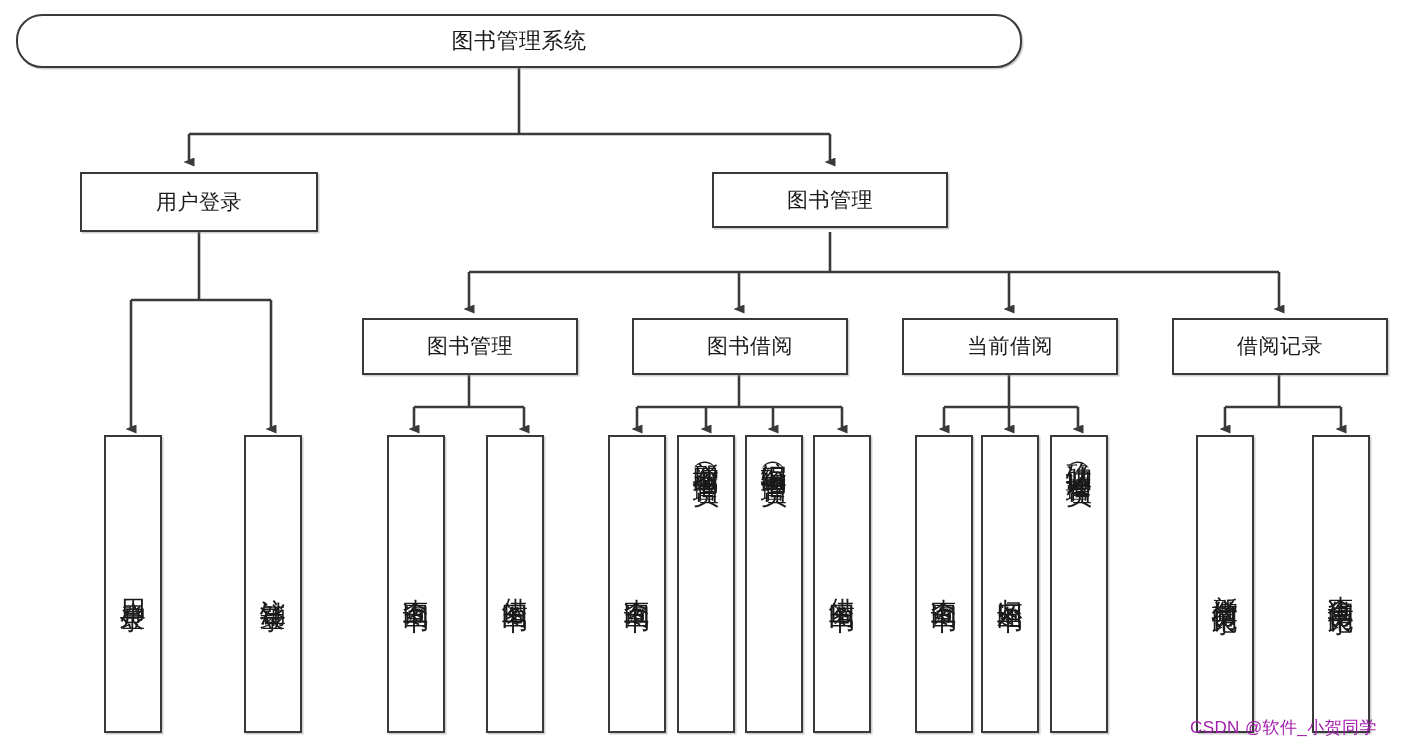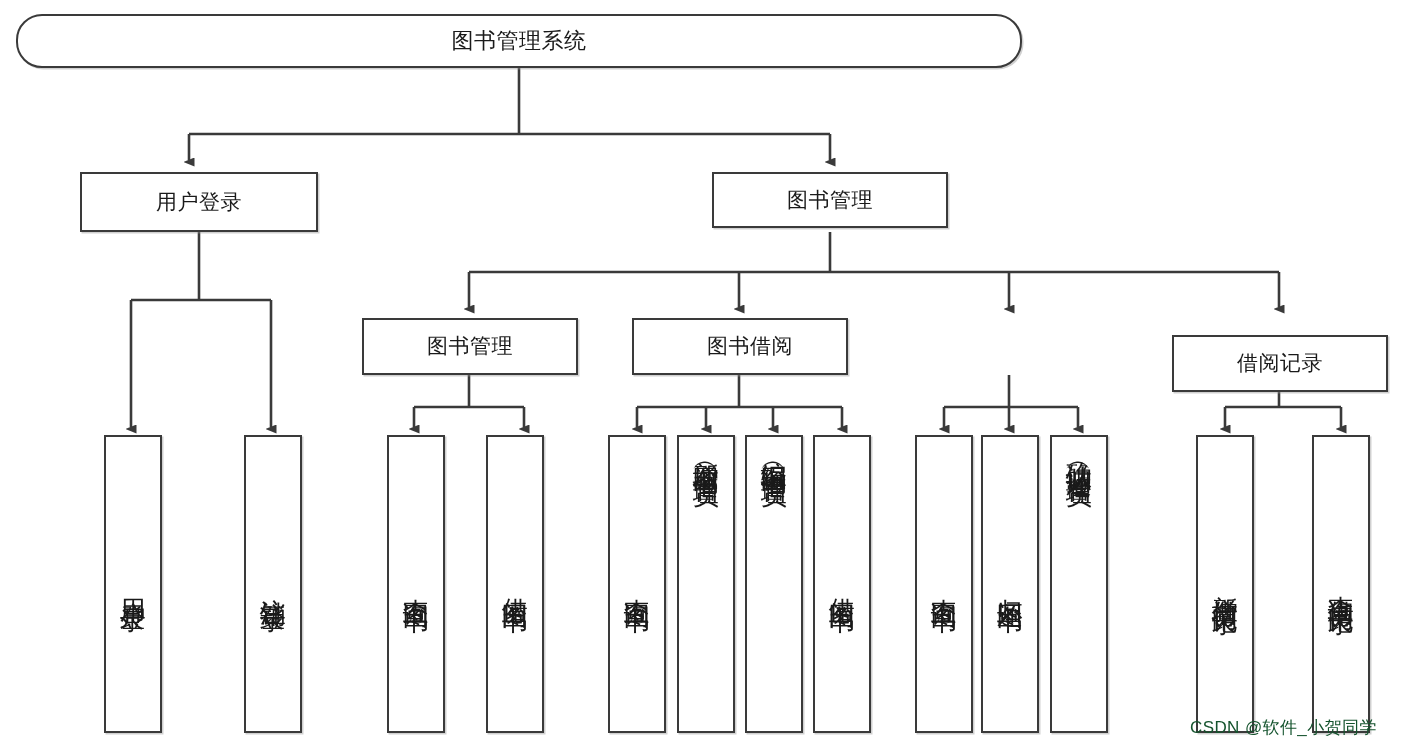--- a/index.html
+++ b/index.html
@@ -68,21 +68,21 @@
   }
   .node.vert.centered {
     align-items: center;
     padding-top: 0;
   }
   .watermark {
     position: absolute;
     left: 1190px;
     top: 716px;
     font-size: 17px;
-    color: #14532d;
+    color: #a21caf;
     white-space: nowrap;
     letter-spacing: 0.4px;
   }
 </style>
 </head>
 <body>
 
 <div id="diagram-root">
 
   <svg class="connectors" viewBox="0 0 1405 747" xmlns="http://www.w3.org/2000/svg">
@@ -145,21 +145,24 @@
   <div class="node horiz" style="left:712px; top:172px; width:236px; height:56px;">
     <span class="label">图书管理</span>
   </div>
 
   <div class="node horiz" style="left:362px; top:318px; width:216px; height:57px;">
     <span class="label">图书管理</span>
   </div>
   <div class="node horiz" style="left:632px; top:318px; width:216px; height:57px;padding-left:20px;">
     <span class="label">图书借阅</span>
   </div>
-  <div class="node horiz" style="left:1172px; top:335px; width:216px; height:57px;">
+  <div class="node horiz" style="left:902px; top:318px; width:216px; height:57px;">
+    <span class="label">当前借阅</span>
+  </div>
+  <div class="node horiz" style="left:1172px; top:318px; width:216px; height:57px;">
     <span class="label">借阅记录</span>
   </div>
 
   <div class="node vert centered" style="left:104px; top:435px; width:58px; height:298px;">
     <span class="label">用户登录</span>
   </div>
   <div class="node vert centered" style="left:244px; top:435px; width:58px; height:298px;">
     <span class="label">注销登录</span>
   </div>
 

